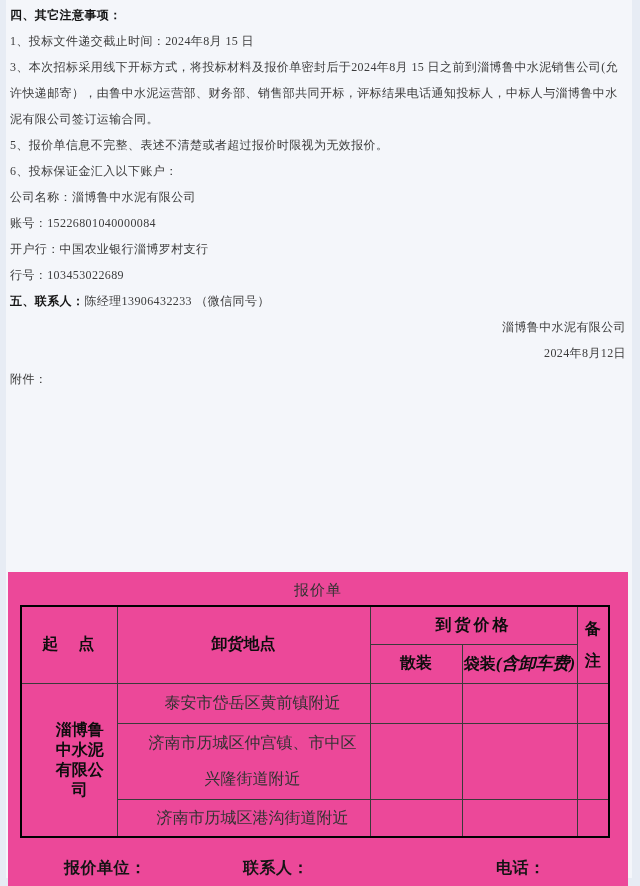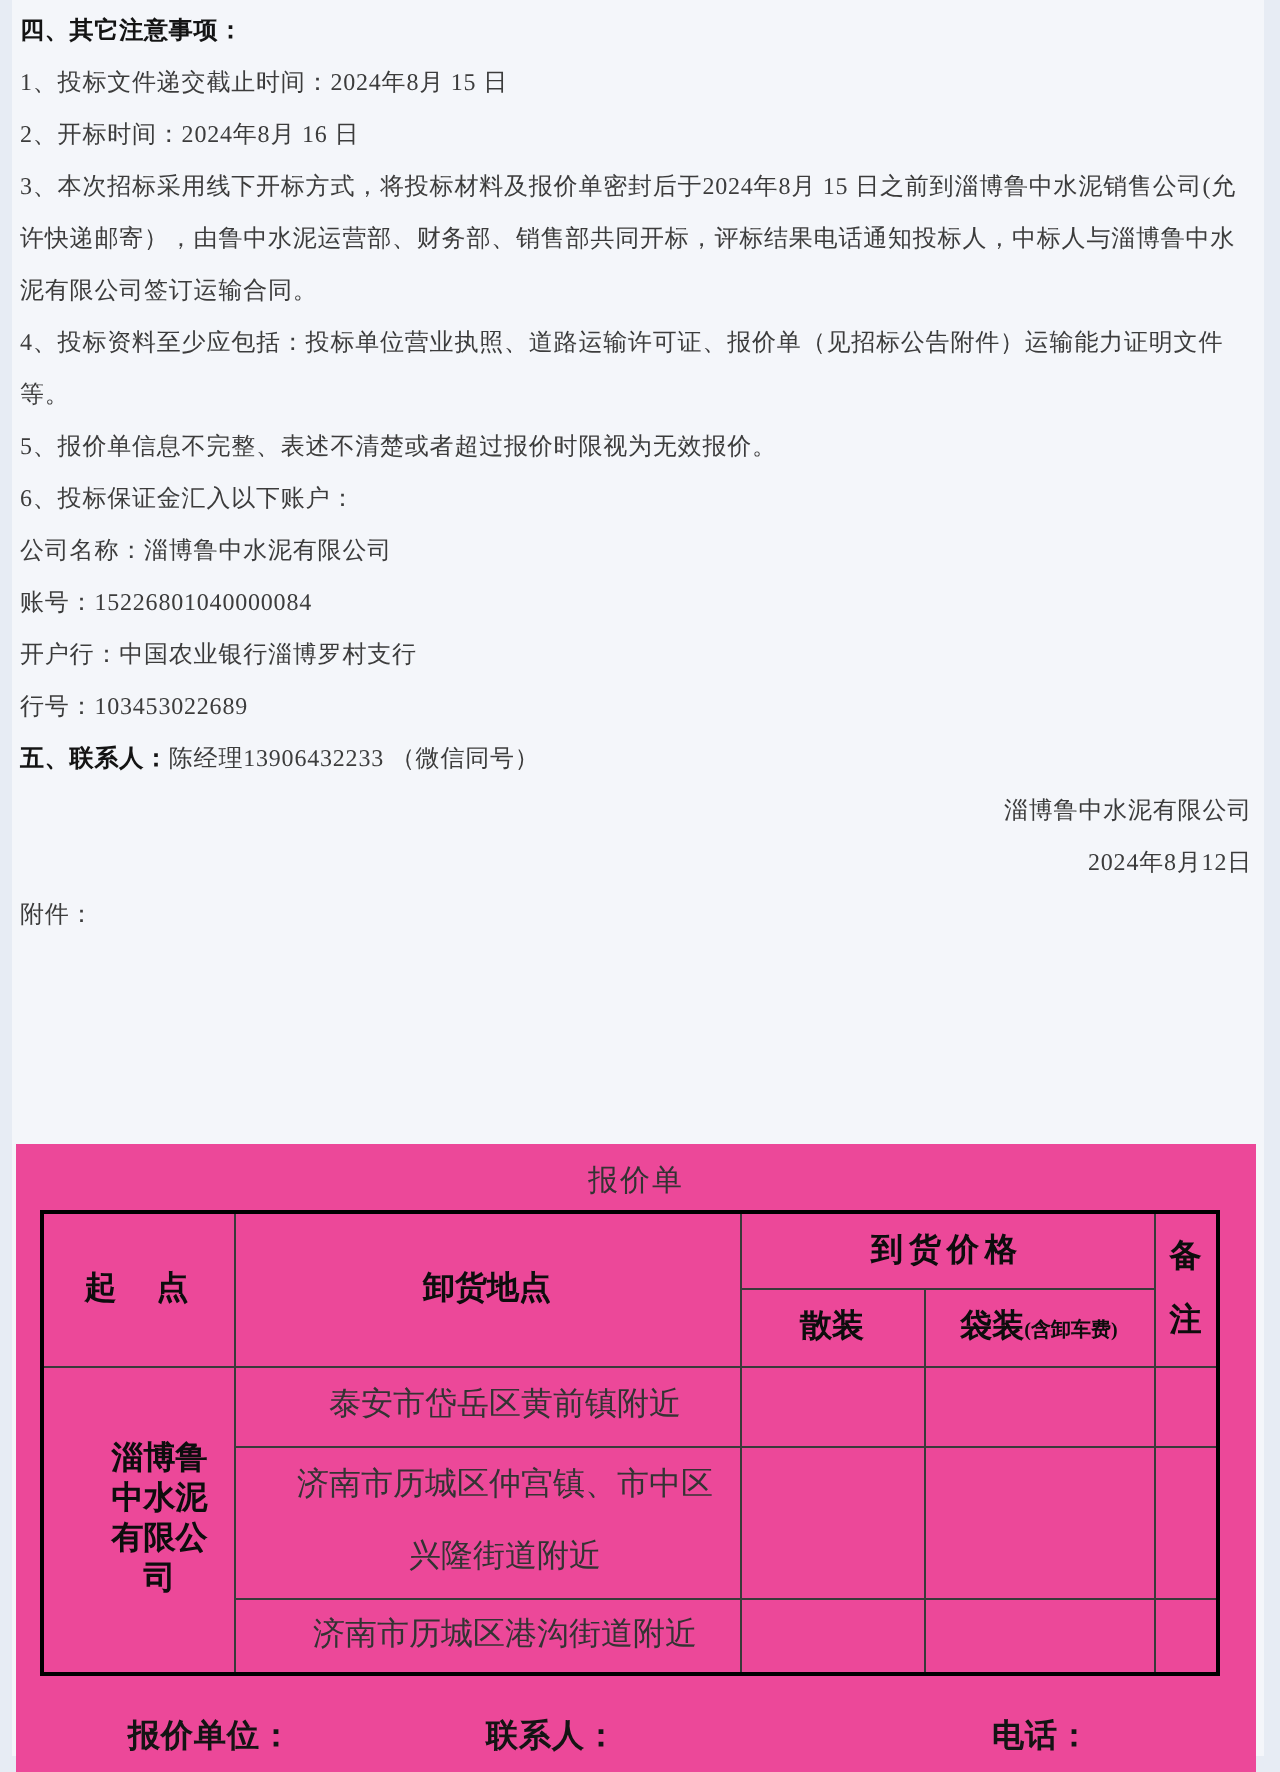--- a/index.html
+++ b/index.html
@@ -49,43 +49,41 @@
     font-weight:bold; color:#0d0d0d; text-align:center; vertical-align:middle;
   }
   table.qtable td { text-align:center; vertical-align:middle;padding-left:28px; }
   .h-row1 { height:38px; }
   .h-row2 { height:39px; }
   .b-row1 { height:40px; }
   .b-row2 { height:76px; }
   .b-row3 { height:36px; }
   .price-head { letter-spacing:3px;margin-left:24px; }
   .origin-head { letter-spacing:2px; }
-  .bagged-note { font-size:10px; letter-spacing:0; }
+  .bagged-note { font-size:17px; letter-spacing:0;font-style:italic; }
   .remark-cell span { display:block; line-height:32px; }
   .origin-cell { font-weight:bold; color:#0d0d0d; line-height:20px; padding:0 7px; }
   .dest-cell { line-height:36px; padding:0 10px; }
   .qfooter span {
     position:absolute; top:286px;
     font-weight:bold; color:#141414; font-size:16px; letter-spacing:0.5px;
   }
   .qf-unit { left:12px;margin-left:44px; }
   .qf-contact { left:235px; }
   .qf-phone { left:447px;padding-left:41px; }
 </style>
 </head>
 <body>
 
 <div class="content">
 
   <div class="doc">
     <p class="bold">四、其它注意事项：</p>
     <p>1、投标文件递交截止时间：2024年8月 15 日</p>
-    <p>2、开标时间：2024年8月 16 日</p>
     <p>3、本次招标采用线下开标方式，将投标材料及报价单密封后于2024年8月 15 日之前到淄博鲁中水泥销售公司(允许快递邮寄），由鲁中水泥运营部、财务部、销售部共同开标，评标结果电话通知投标人，中标人与淄博鲁中水泥有限公司签订运输合同。</p>
-    <p>4、投标资料至少应包括：投标单位营业执照、道路运输许可证、报价单（见招标公告附件）运输能力证明文件等。</p>
     <p>5、报价单信息不完整、表述不清楚或者超过报价时限视为无效报价。</p>
     <p>6、投标保证金汇入以下账户：</p>
     <p>公司名称：淄博鲁中水泥有限公司</p>
     <p>账号：15226801040000084</p>
     <p>开户行：中国农业银行淄博罗村支行</p>
     <p>行号：103453022689</p>
 
     <p class="contact-line"><span class="bold">五、联系人：</span><span>陈经理13906432233 （微信同号）</span></p>
 
     <p class="sig sig-company">淄博鲁中水泥有限公司</p>

